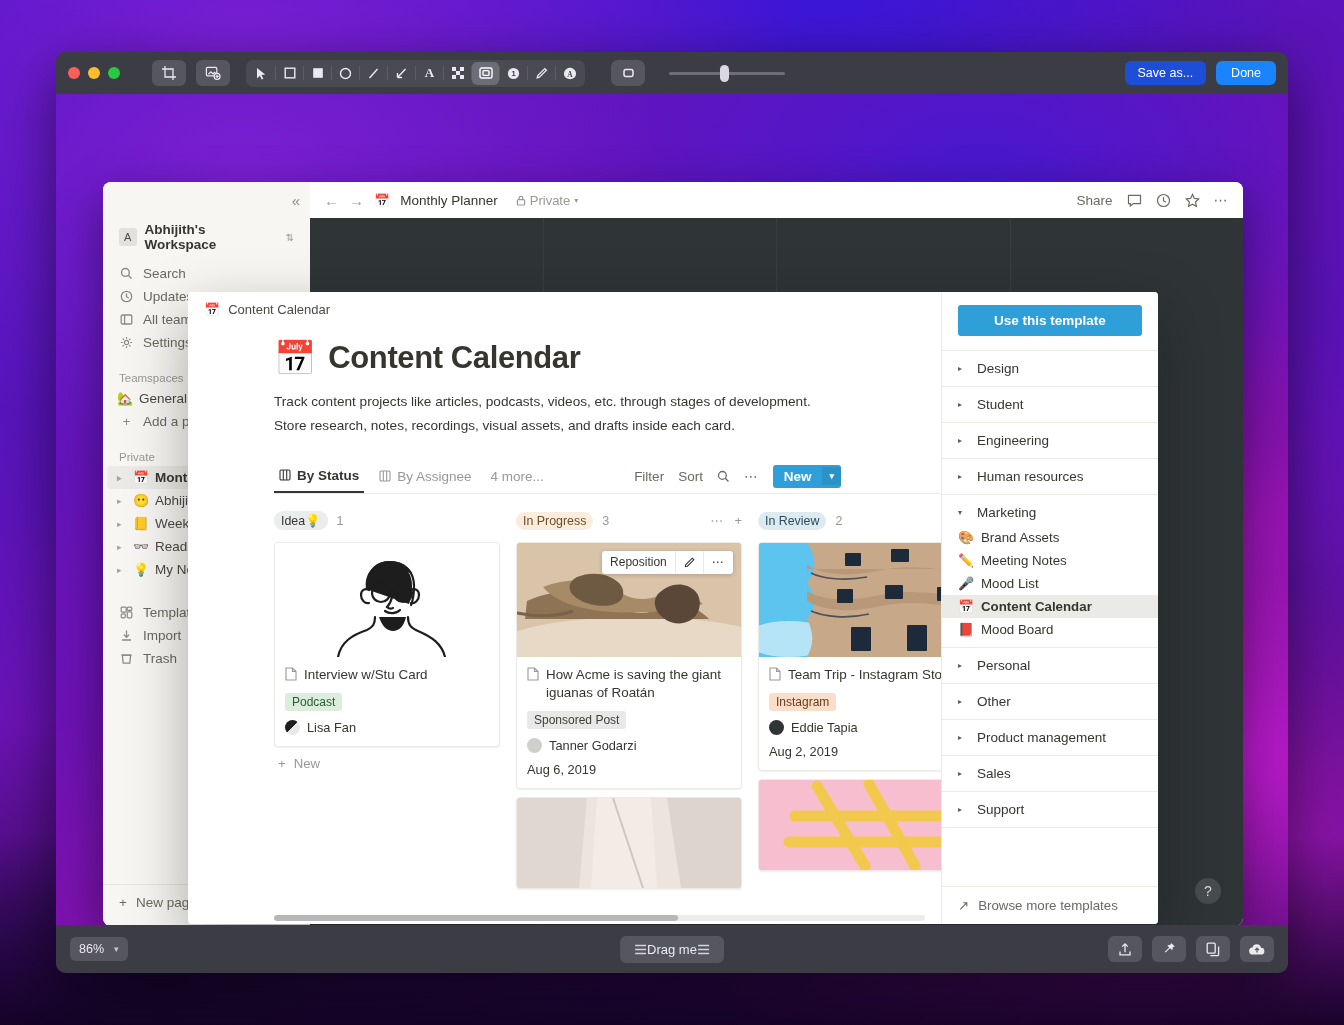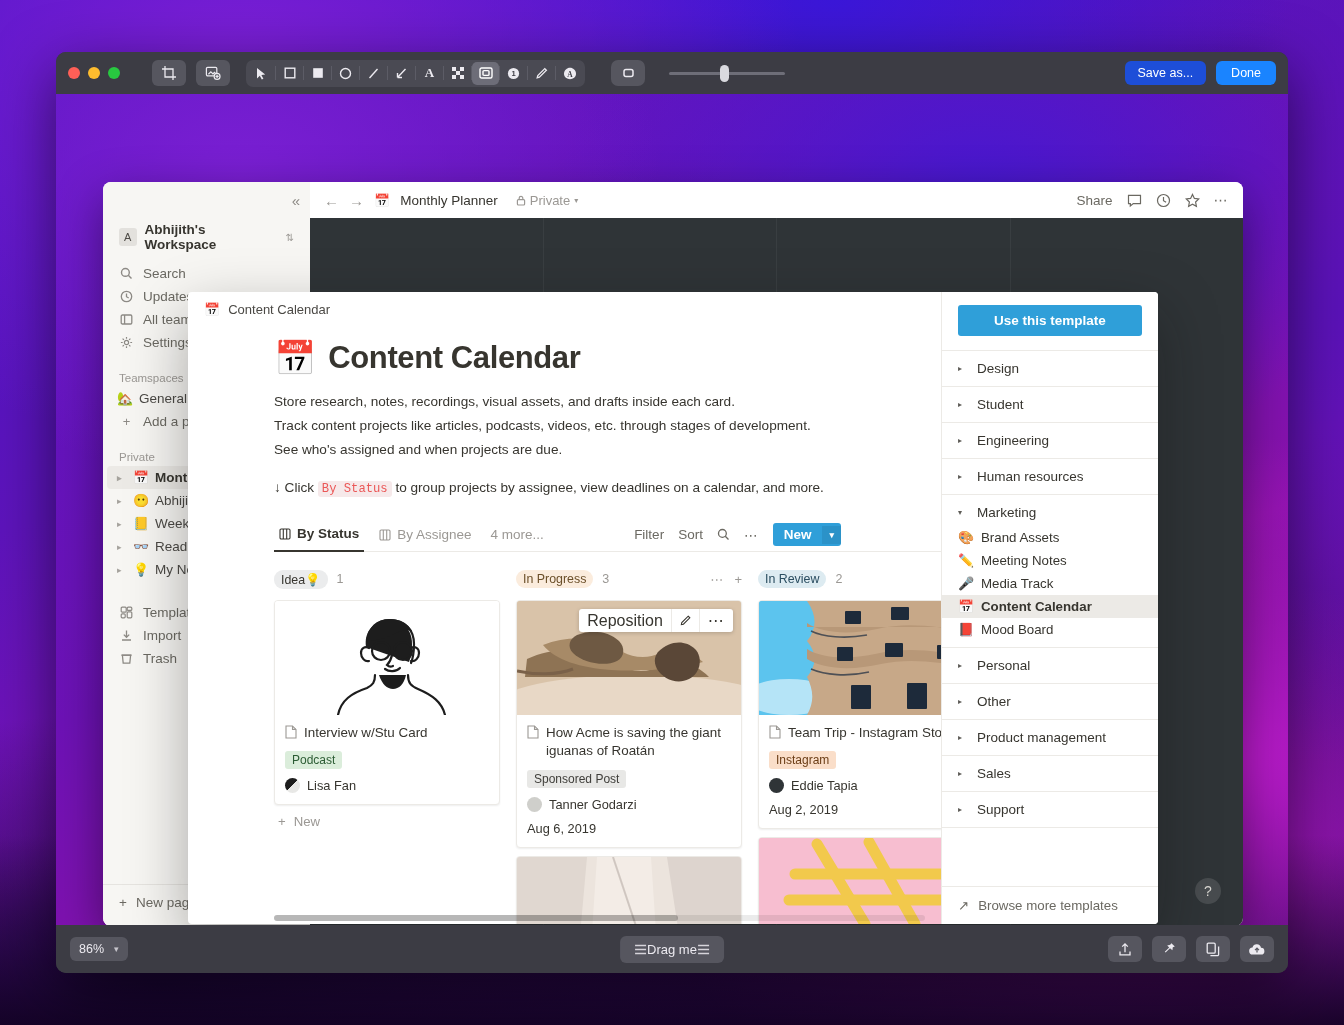--- a/index.html
+++ b/index.html
@@ -215,21 +215,21 @@
   .tag-green { background: #dbeddb; color: #2c5c34; }
   .tag-gray  { background: #e8e8e6; color: #3f3e3a; }
   .tag-orange{ background: #fadec9; color: #6b3d16; }
   .card-person { display: flex; align-items: center; gap: 7px; font-size: 12.8px; color: #37352f; margin-top: 9px; }
   .avatar { width: 15px; height: 15px; border-radius: 50%; flex-shrink: 0; }
   .card-date { font-size: 12.8px; color: #37352f; margin-top: 9px; }
   .col-new { display: flex; align-items: center; gap: 8px; color: #9b9894; font-size: 13.2px; padding: 9px 4px; cursor: pointer; }
   .reposition {
     position: absolute; right: 8px; top: 8px; background: #fff; border-radius: 3px;
     display: flex; align-items: center; height: 23px; box-shadow: 0 1px 4px rgba(15,15,15,.2);
-    font-size: 16px; color: #37352f;
+    font-size: 12px; color: #37352f;
   }
   .reposition .seg { padding: 0 8px; display: flex; align-items: center; height: 100%; cursor: pointer; }
   .reposition .seg + .seg { border-left: 1px solid #eceae6; }
 
   .scrollbar-h {
     position: absolute; left: 86px; right: 16px; bottom: 3px; height: 6px;
     background: rgba(0,0,0,.08); border-radius: 3px;
   }
   .scrollbar-h .thumb { width: 62%; height: 100%; background: rgba(0,0,0,.22); border-radius: 3px; }
 
@@ -595,28 +595,22 @@
           <div id="tm-prev-head">
             <span>📅</span>
             <span>Content Calendar</span>
           </div>
 
           <div id="tm-prev-body">
             <div class="tm-title-row">
               <span class="tm-emoji-lg">📅</span>
               <span class="tm-title">Content Calendar</span>
             </div>
+            <div class="tm-desc">Track content projects like articles, podcasts, videos, etc. through stages of development.</div>
             <div class="tm-desc">Store research, notes, recordings, visual assets, and drafts inside each card.</div>
-            <div class="tm-desc">Track content projects like articles, podcasts, videos, etc. through stages of development.</div>
-            <div class="tm-desc">See who's assigned and when projects are due.</div>
-            <div class="tm-hint">
-              <span>↓ Click</span>
-              <span class="code-chip">By Status</span>
-              <span>to group projects by assignee, view deadlines on a calendar, and more.</span>
-            </div>
 
             <div class="db-toolbar">
               <div class="db-tab active">
                 <span>
                   <svg width="12" height="12" viewBox="0 0 12 12" fill="none" stroke="#37352f" stroke-width="1.1">
                       <rect x="1" y="1" width="10" height="10" rx="1.2"></rect>
                       <path d="M4.3 1v10M7.7 1v10"></path>
                     </svg>
                 </span>
                 <span>By Status</span>
@@ -866,21 +860,21 @@
             <div class="sub-item">
               <span class="emo">🎨</span>
               <span>Brand Assets</span>
             </div>
             <div class="sub-item">
               <span class="emo">✏️</span>
               <span>Meeting Notes</span>
             </div>
             <div class="sub-item">
               <span class="emo">🎤</span>
-              <span>Media Track</span>
+              <span>Mood List</span>
             </div>
             <div class="sub-item active">
               <span class="emo">📅</span>
               <span>Content Calendar</span>
             </div>
             <div class="sub-item">
               <span class="emo">📕</span>
               <span>Mood Board</span>
             </div>
           </div>

